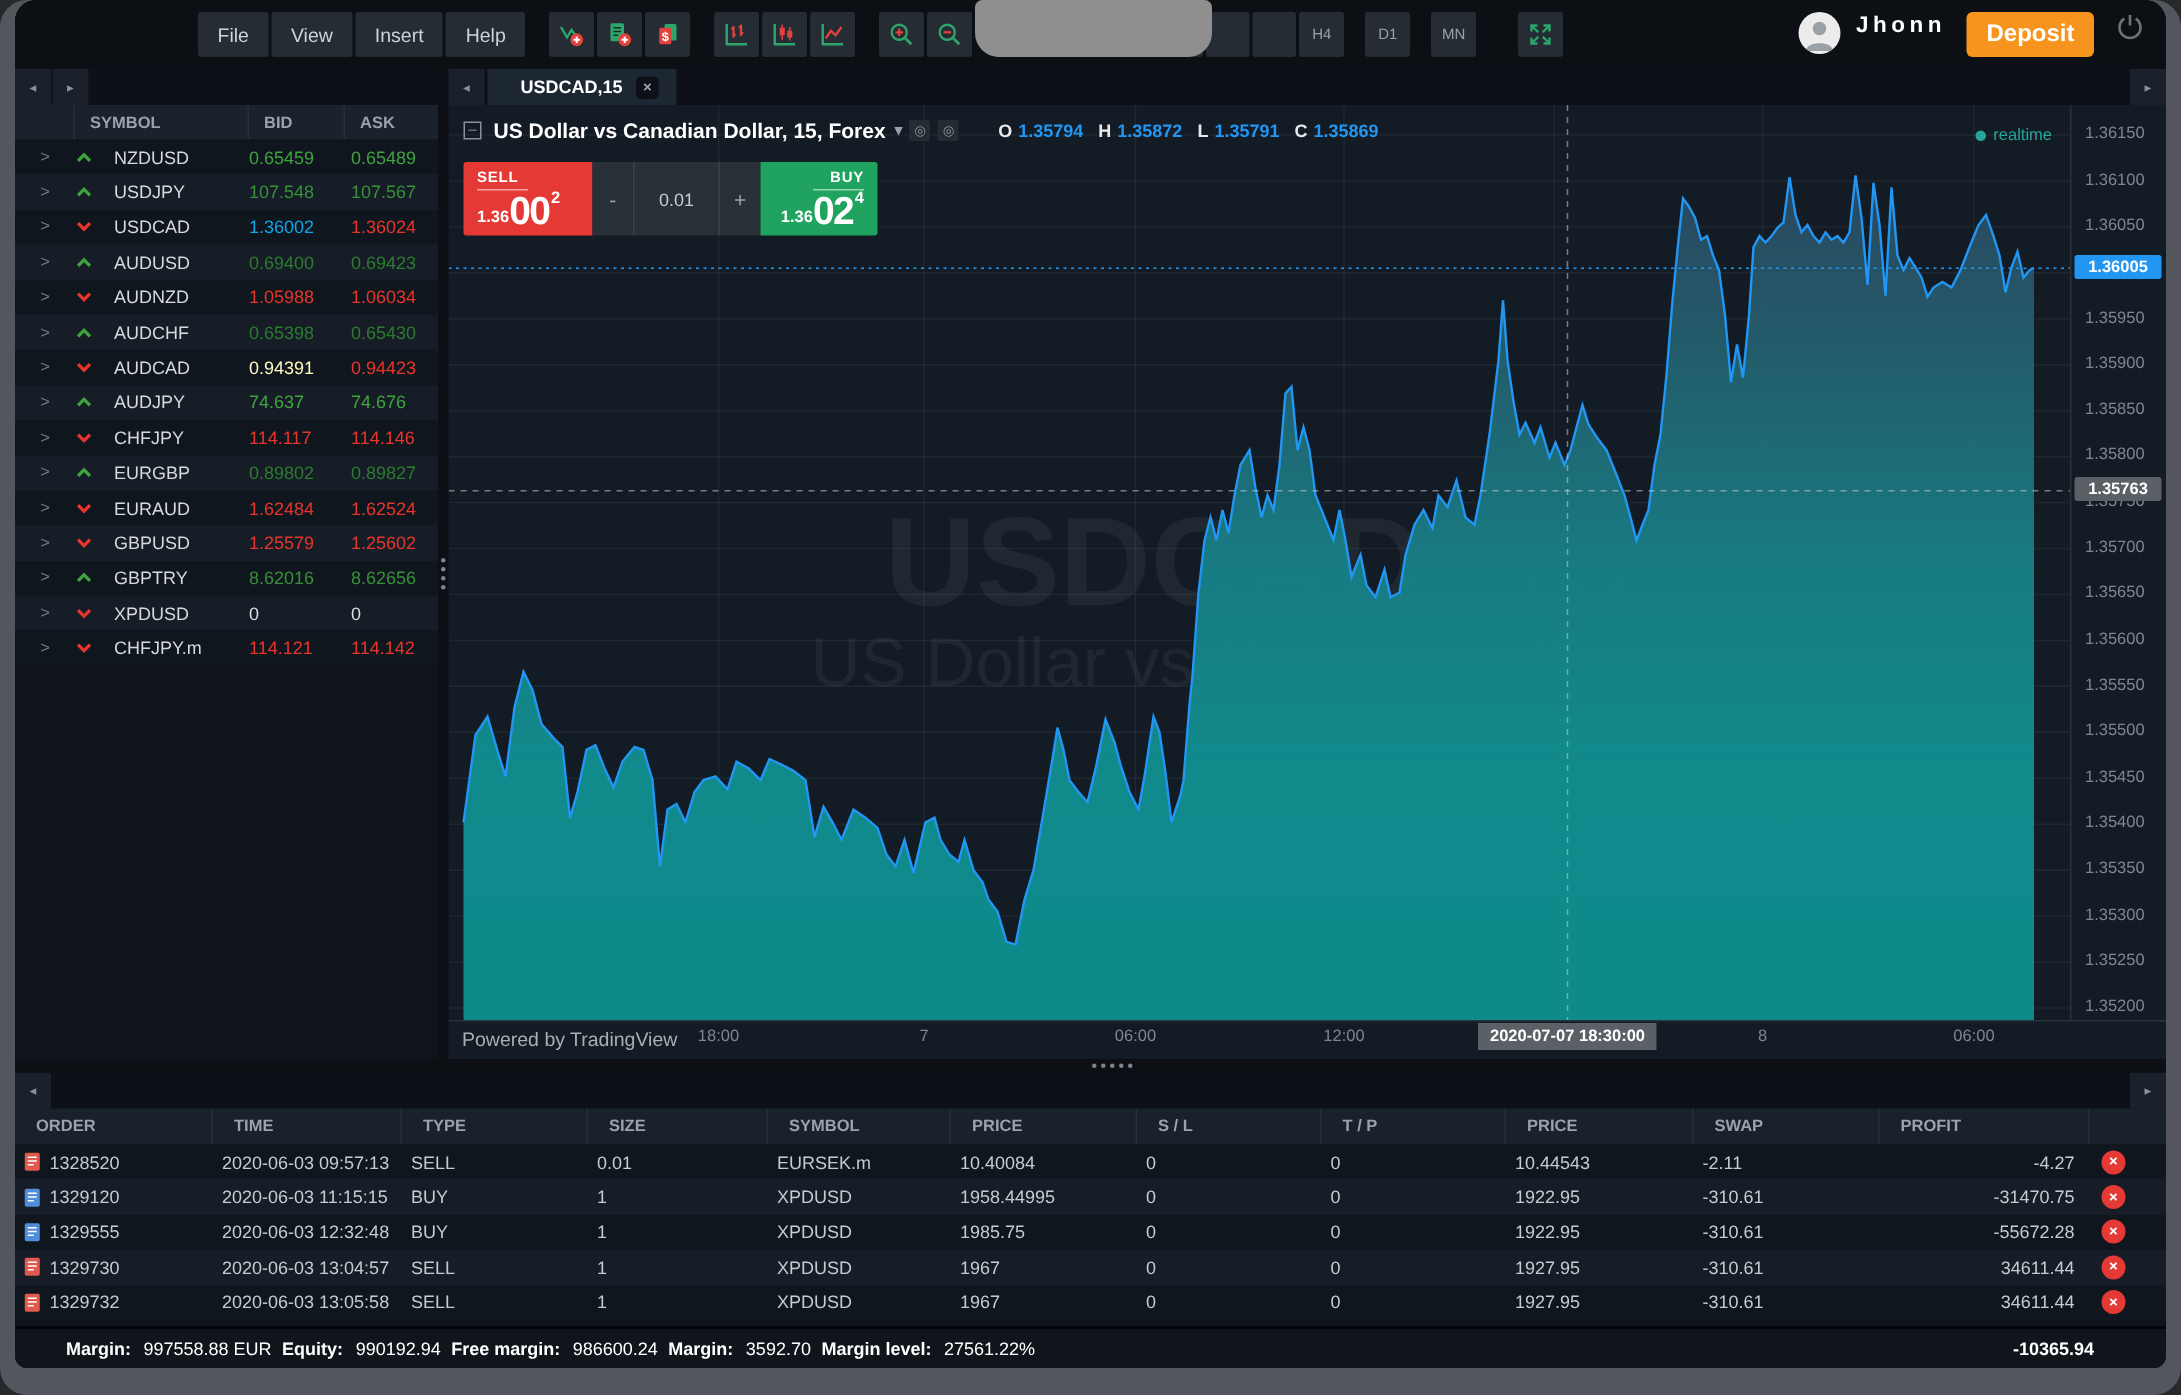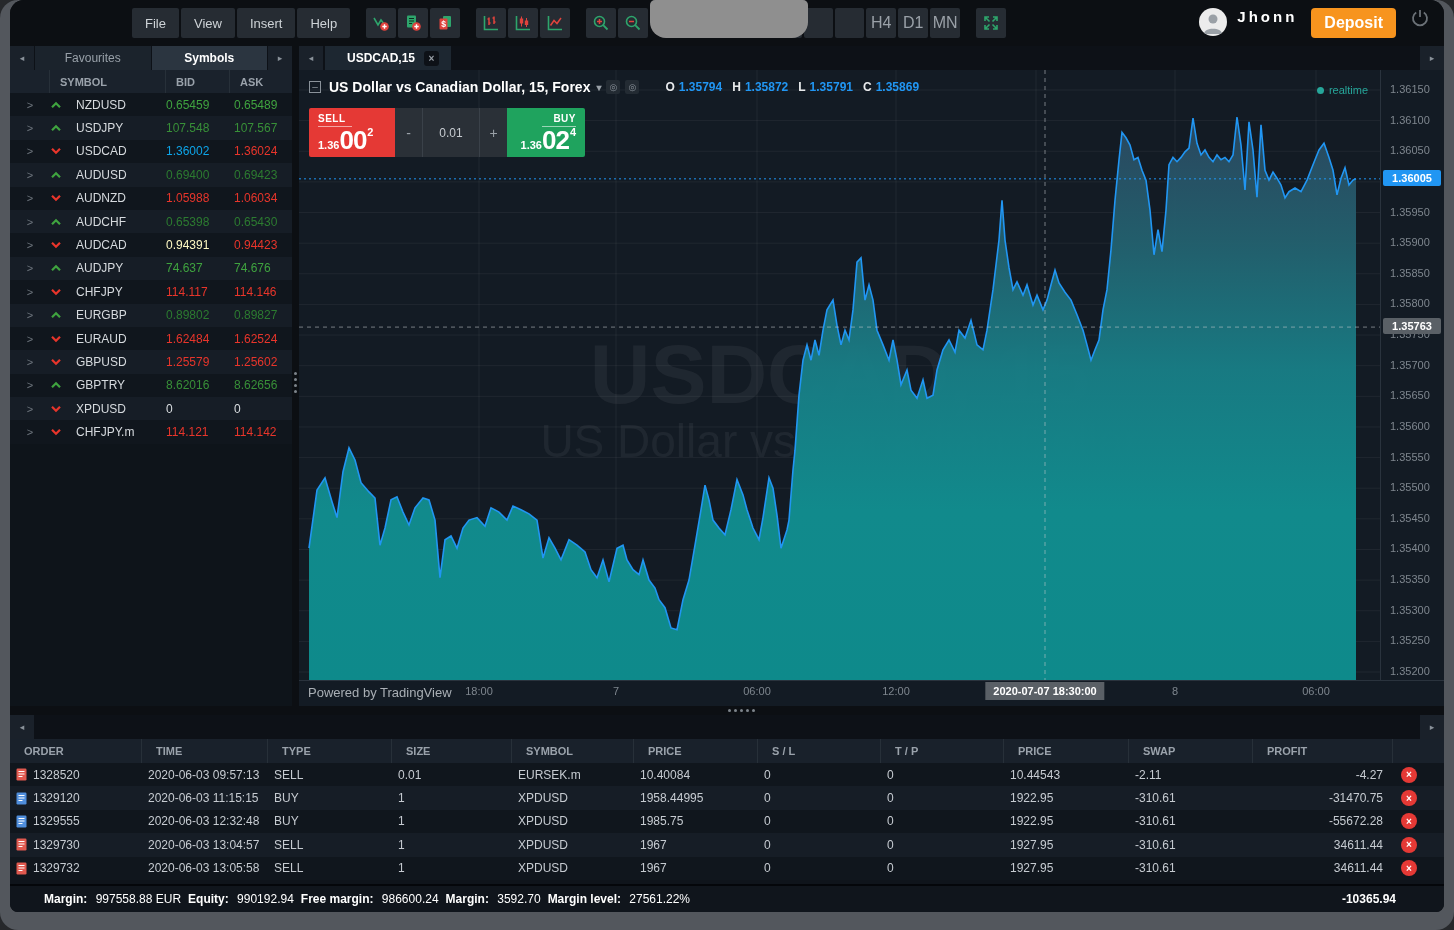--- a/index.html
+++ b/index.html
@@ -5,21 +5,21 @@
   * { box-sizing: border-box; }
   body { margin:0; background:#26282b; font-family:"Liberation Sans", sans-serif; }
   .frame { position:relative; width:1454px; height:930px; background:#53575d; border-radius:18px; padding:0 10px 18px 10px; overflow:hidden; }
   .window { height:912px; background:#0c0f13; border-radius:14px 14px 8px 8px; display:flex; flex-direction:column; overflow:hidden; }
 
   
   .toolbar { height:46px; flex:none; display:flex; align-items:center; padding-left:122px; background:#0c0f13; }
   .menu-btn { height:30px; padding:0 13px; background:#262c33; color:#ced3d7; font-size:13px; display:flex; align-items:center; border-radius:2px; margin-right:2px; cursor:default; }
   .icon-btn { width:30px; height:30px; background:#262c33; border-radius:2px; display:flex; align-items:center; justify-content:center; margin-right:2px; }
   .stub-btn { width:29px; height:30px; background:#262c33; border-radius:2px; margin-right:2px; }
-  .tf-btn { width:30px; height:30px; background:#262c33; border-radius:2px; color:#9aa1a8; font-size:16px; display:flex; align-items:center; justify-content:center; margin-right:2px; }
+  .tf-btn { width:30px; height:30px; background:#262c33; border-radius:2px; color:#9aa1a8; font-size:10px; display:flex; align-items:center; justify-content:center; margin-right:14px; }
   .tgap { width:14px; flex:none; }
   .toolbar-right { margin-left:auto; display:flex; align-items:flex-start; padding-right:14px; }
   .avatar { width:28px; height:28px; border-radius:50%; background:#ececec; display:flex; align-items:flex-end; justify-content:center; overflow:hidden; }
   .username { color:#fff; font-weight:bold; font-size:15px; letter-spacing:3px; margin:0 14px 0 10px; }
   .deposit-btn { background:#f7941e; color:#fff; font-size:16px; font-weight:bold; padding:6px 13px; border-radius:4px; margin-right:14px; }
 
   
   .main { height:660px; flex:none; display:flex; }
 
   
@@ -236,24 +236,20 @@
           <line x1="10" y1="2" x2="10" y2="9" stroke="#6b7177" stroke-width="1.8"></line>
         </svg>
       </div>
     </div>
 
     <div class="main">
 
       <div class="watchlist">
         <div class="tabsbar">
           <div class="arrow-btn">◂</div>
-          <div id="wl-tabs" style="display:flex;flex:1;">
-              <div class="wl-tab">Favourites</div>
-              <div class="wl-tab active">Symbols</div>
-            </div>
           <div class="arrow-btn" style="margin-right:0;">▸</div>
         </div>
         <div class="wl-header">
           <div class="hc" style="width:40px;"></div>
           <div class="hc" style="width:116px;">SYMBOL</div>
           <div class="hc" style="width:64px;">BID</div>
           <div class="hc" style="flex:1;border-right:none;">ASK</div>
         </div>
         <div class="wl-rows" id="wl-rows">
             <div class="wl-row">

